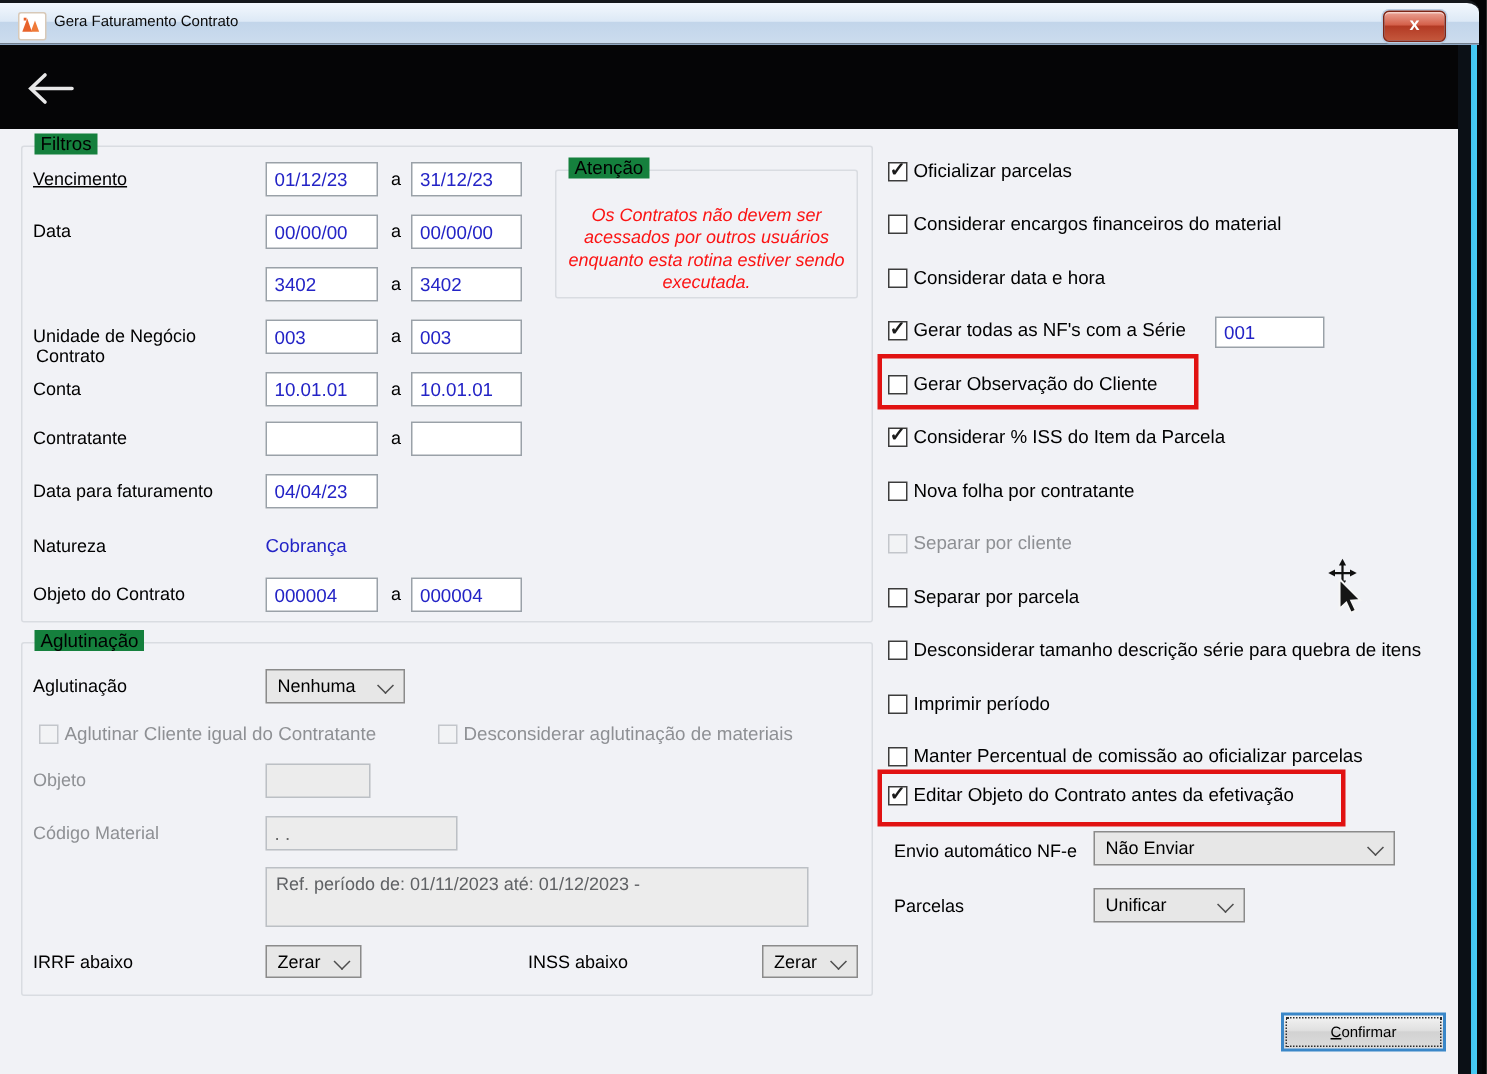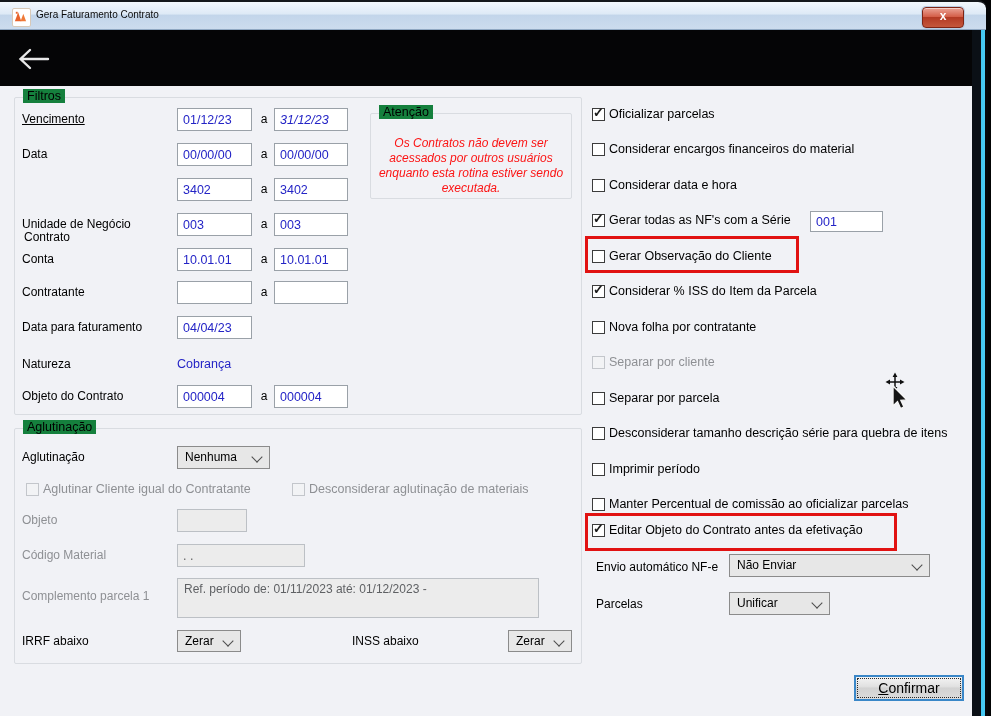--- a/index.html
+++ b/index.html
@@ -36,21 +36,21 @@
   .cb{position:absolute;left:0;top:2px;width:13px;height:13px;background:#fff;border:1px solid #3c3c3c;box-sizing:border-box;}
   .cb .mark{position:absolute;left:0px;top:-4px;font-size:13px;font-weight:bold;color:#1b1b1b;}
   .cb-dis{border-color:#c3c6cb;background:#f2f3f5;}
   .cbl{position:absolute;left:17px;top:0;line-height:17px;font-size:12.5px;}
   .warn-text{position:absolute;left:6px;right:6px;top:22px;color:#fb1414;font-style:italic;
     text-align:center;font-size:12px;line-height:15px;}
   .hl{position:absolute;border:3px solid #e11212;}
   .multibox{position:absolute;box-sizing:border-box;background:#ececec;border:1px solid #bcc0c5;
     color:#5f6164;font-size:12px;padding:3px 6px;}
   .confirm{position:absolute;box-sizing:border-box;background:linear-gradient(#f4f4f4,#e0e0e0 45%,#d2d2d2 50%,#dcdcdc);
-    border:2px solid #3a87c8;outline:1px dotted #2c2c2c;outline-offset:-4px;font-size:14px;
+    border:2px solid #3a87c8;outline:1px dotted #2c2c2c;outline-offset:-4px;font-size:10px;
     font-family:"Liberation Sans",sans-serif;color:#000;cursor:pointer;}
   .confirm .u{text-decoration:underline;}
 </style>
 </head>
 <body>
 
 <div id="screen">
 
   <div class="titlebar">
     <span class="app-icon">
@@ -73,21 +73,21 @@
   <div class="content"></div>
   <div class="rborder"></div>
 
   <div class="group" style="left:14px;top:97px;width:566px;height:316px;">
     <span class="legend">Filtros</span>
   </div>
 
   <span class="lbl" style="left:22px;top:108px;text-decoration:underline;">Vencimento</span>
   <input class="inp" style="left: 177px; top: 108px; width: 75px;" value="01/12/23">
   <span class="sep" style="left:258px;top:108px;">a</span>
-  <input class="inp" style="left: 274px; top: 108px; width: 74px; font-style: italic;" value="31/12/23">
+  <input class="inp" style="left: 274px; top: 108px; width: 74px;" value="31/12/23">
 
   <span class="lbl" style="left:22px;top:143px;">Data</span>
   <input class="inp" style="left: 177px; top: 143px; width: 75px;" value="00/00/00">
   <span class="sep" style="left:258px;top:143px;">a</span>
   <input class="inp" style="left: 274px; top: 143px; width: 74px;" value="00/00/00">
 
   <span class="lbl" style="left:24px;top:178px;margin-top:48px;">Contrato</span>
   <input class="inp" style="left: 177px; top: 178px; width: 75px;" value="3402">
   <span class="sep" style="left:258px;top:178px;">a</span>
   <input class="inp" style="left: 274px; top: 178px; width: 74px;" value="3402">
@@ -136,21 +136,20 @@
     <span class="cbl lbl-dis">Aglutinar Cliente igual do Contratante</span>
   </div>
   <div class="cbrow" style="left:292px;top:481px;">
     <span class="cb cb-dis"></span>
     <span class="cbl lbl-dis">Desconsiderar aglutinação de materiais</span>
   </div>
   <span class="lbl lbl-dis" style="left:22px;top:509px;">Objeto</span>
   <input class="inp inp-dis" style="left: 177px; top: 509px; width: 70px;">
   <span class="lbl lbl-dis" style="left:22px;top:544px;">Código Material</span>
   <input class="inp inp-dis" style="left: 177px; top: 544px; width: 128px;" value=". .">
-  <span class="lbl lbl-dis" style="left:22px;top:585px;">Complemento parcela 1</span>
   <div class="multibox" style="left:177px;top:578px;width:362px;height:40px;">Ref. período de: 01/11/2023 até: 01/12/2023 -</div>
   <span class="lbl" style="left:22px;top:630px;">IRRF abaixo</span>
   <div class="combo" style="left:177px;top:630px;width:64px;height:22px;line-height:20px;">
     <span>Zerar</span>
     <span class="chev" style="top:6px;"></span>
   </div>
   <span class="lbl" style="left:352px;top:630px;">INSS abaixo</span>
   <div class="combo" style="left:508px;top:630px;width:64px;height:22px;line-height:20px;">
     <span>Zerar</span>
     <span class="chev" style="top:6px;"></span>

